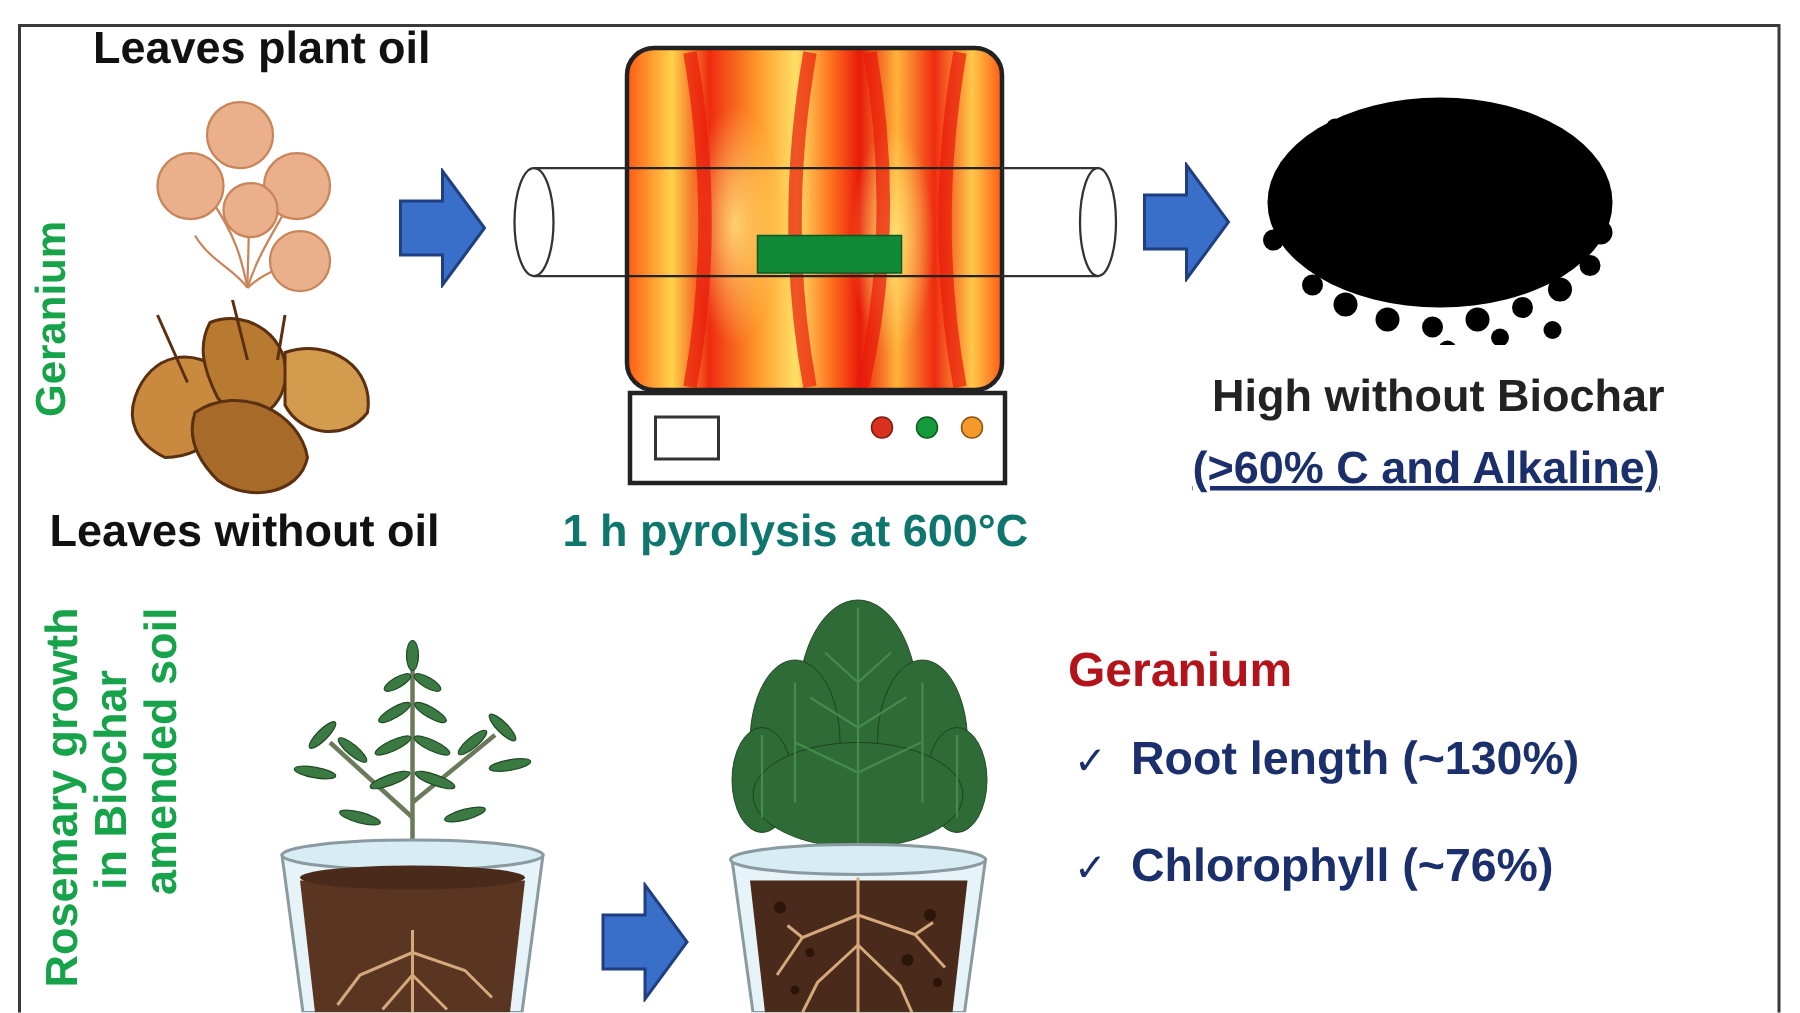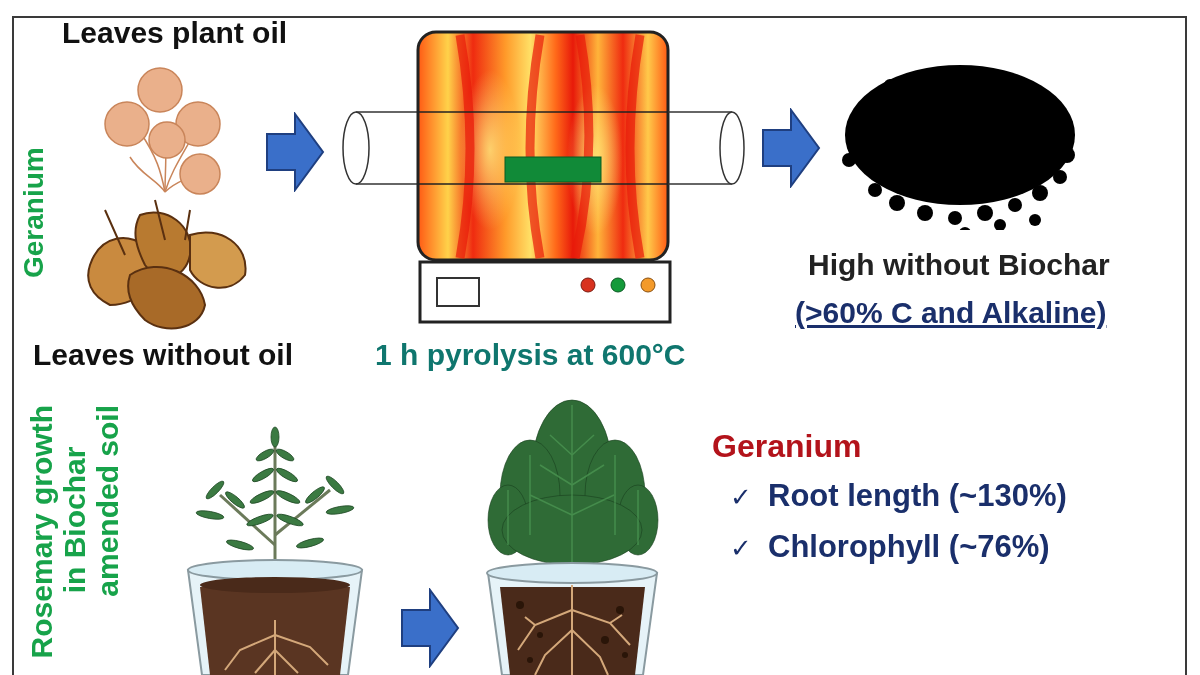--- a/index.html
+++ b/index.html
@@ -18,21 +18,21 @@
   .label-black { font-weight: bold; color: #111; font-size: 30px; white-space: nowrap; }
   .label-red { font-weight: bold; color: #0f766e; font-size: 30px; white-space: nowrap; }
   .label-navy { font-weight: bold; color: #1a2f6b; font-size: 30px; white-space: nowrap; text-decoration: underline; }
   .label-green { font-weight: bold; color: #17a34a; font-size: 30px; white-space: nowrap; }
   .label-darkred { font-weight: bold; color: #b3131b; font-size: 30px; white-space: nowrap; }
   .vertical {
     transform: rotate(-90deg); transform-origin: left top; white-space: nowrap;
   }
   .check-list { list-style: none; margin: 0; padding: 0; }
   .check-list li {
-    font-weight: bold; color: #1a2f6b; font-size: 31px; line-height: 49px; white-space: nowrap; margin-left: 14px;
+    font-weight: bold; color: #1a2f6b; font-size: 31px; line-height: 70px; white-space: nowrap;
   }
   .check-list .chk { color: #1a2f6b; font-weight: normal; font-size: 26px; margin-right: 14px; display: inline-block; width: 24px; }
 </style>
 </head>
 <body>
 
 <div class="frame"></div>
 
 <div class="abs label-green vertical" style="left:18px; top:278px; font-size:28px;">Geranium</div>
 

